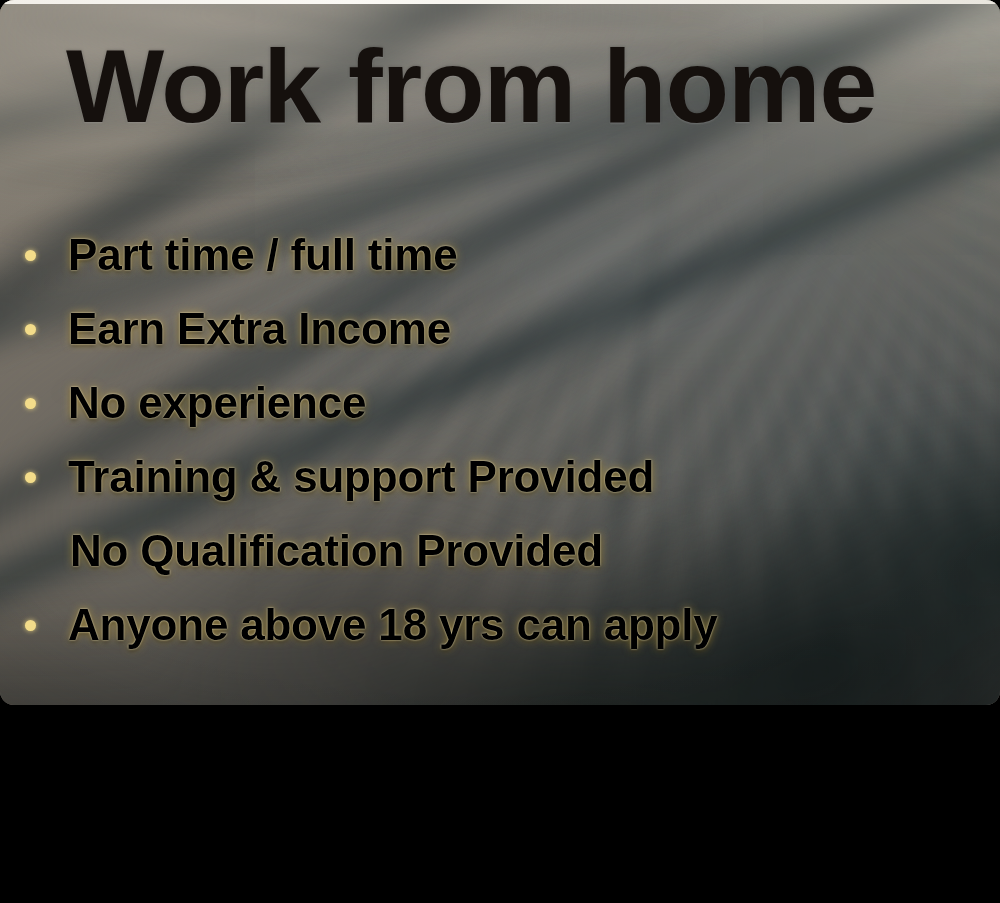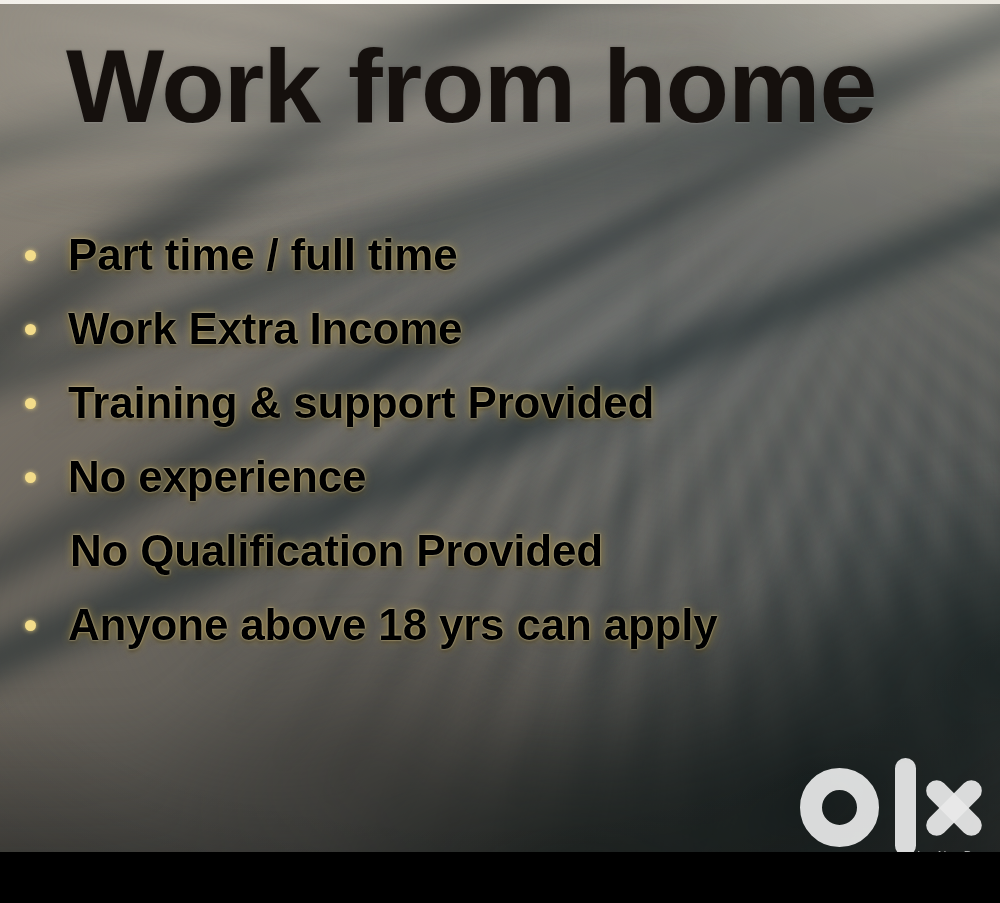--- a/index.html
+++ b/index.html
@@ -2,24 +2,25 @@
 <html><head>
 <meta charset="utf-8">
 <title>Work from home ad</title>
 <style>
   html,body{margin:0;padding:0;background:#000;}
   *{box-sizing:border-box;}
 
   #poster{
     position:relative;
     width:1000px;
-    height:852px;
+    height:705px;
     overflow:hidden;
     font-family:"Liberation Sans","DejaVu Sans",sans-serif;
     background:#6d675e;
+    border-radius:14px;
     -webkit-font-smoothing:antialiased;
   }
 
   
   .bg-layer{position:absolute;inset:-60px;pointer-events:none;}
 
   
   #bg-base{
     background:
       radial-gradient(120% 90% at 86% 6%,  #b5b0a4 0%, rgba(181,176,164,0) 55%),
@@ -224,32 +225,32 @@
 
     <ul id="bullet-list">
 
       <li class="bullet-row">
         <span class="bullet-dot"></span>
         <span class="bullet-text">Part time / full time</span>
       </li>
 
       <li class="bullet-row">
         <span class="bullet-dot"></span>
-        <span class="bullet-text">Work Extra Income</span>
-      </li>
-
+        <span class="bullet-text">Earn Extra Income</span>
+      </li>
+
+
+      <li class="bullet-row">
+        <span class="bullet-dot"></span>
+        <span class="bullet-text">No experience</span>
+      </li>
 
       <li class="bullet-row">
         <span class="bullet-dot"></span>
         <span class="bullet-text">Training &amp; support Provided</span>
-      </li>
-
-      <li class="bullet-row">
-        <span class="bullet-dot"></span>
-        <span class="bullet-text">No experience</span>
       </li>
 
       <li class="bullet-row nobullet">
 
         <span class="bullet-text">No Qualification Provided</span>
       </li>
 
       <li class="bullet-row">
         <span class="bullet-dot"></span>
         <span class="bullet-text">Anyone above 18 yrs  can apply</span>

